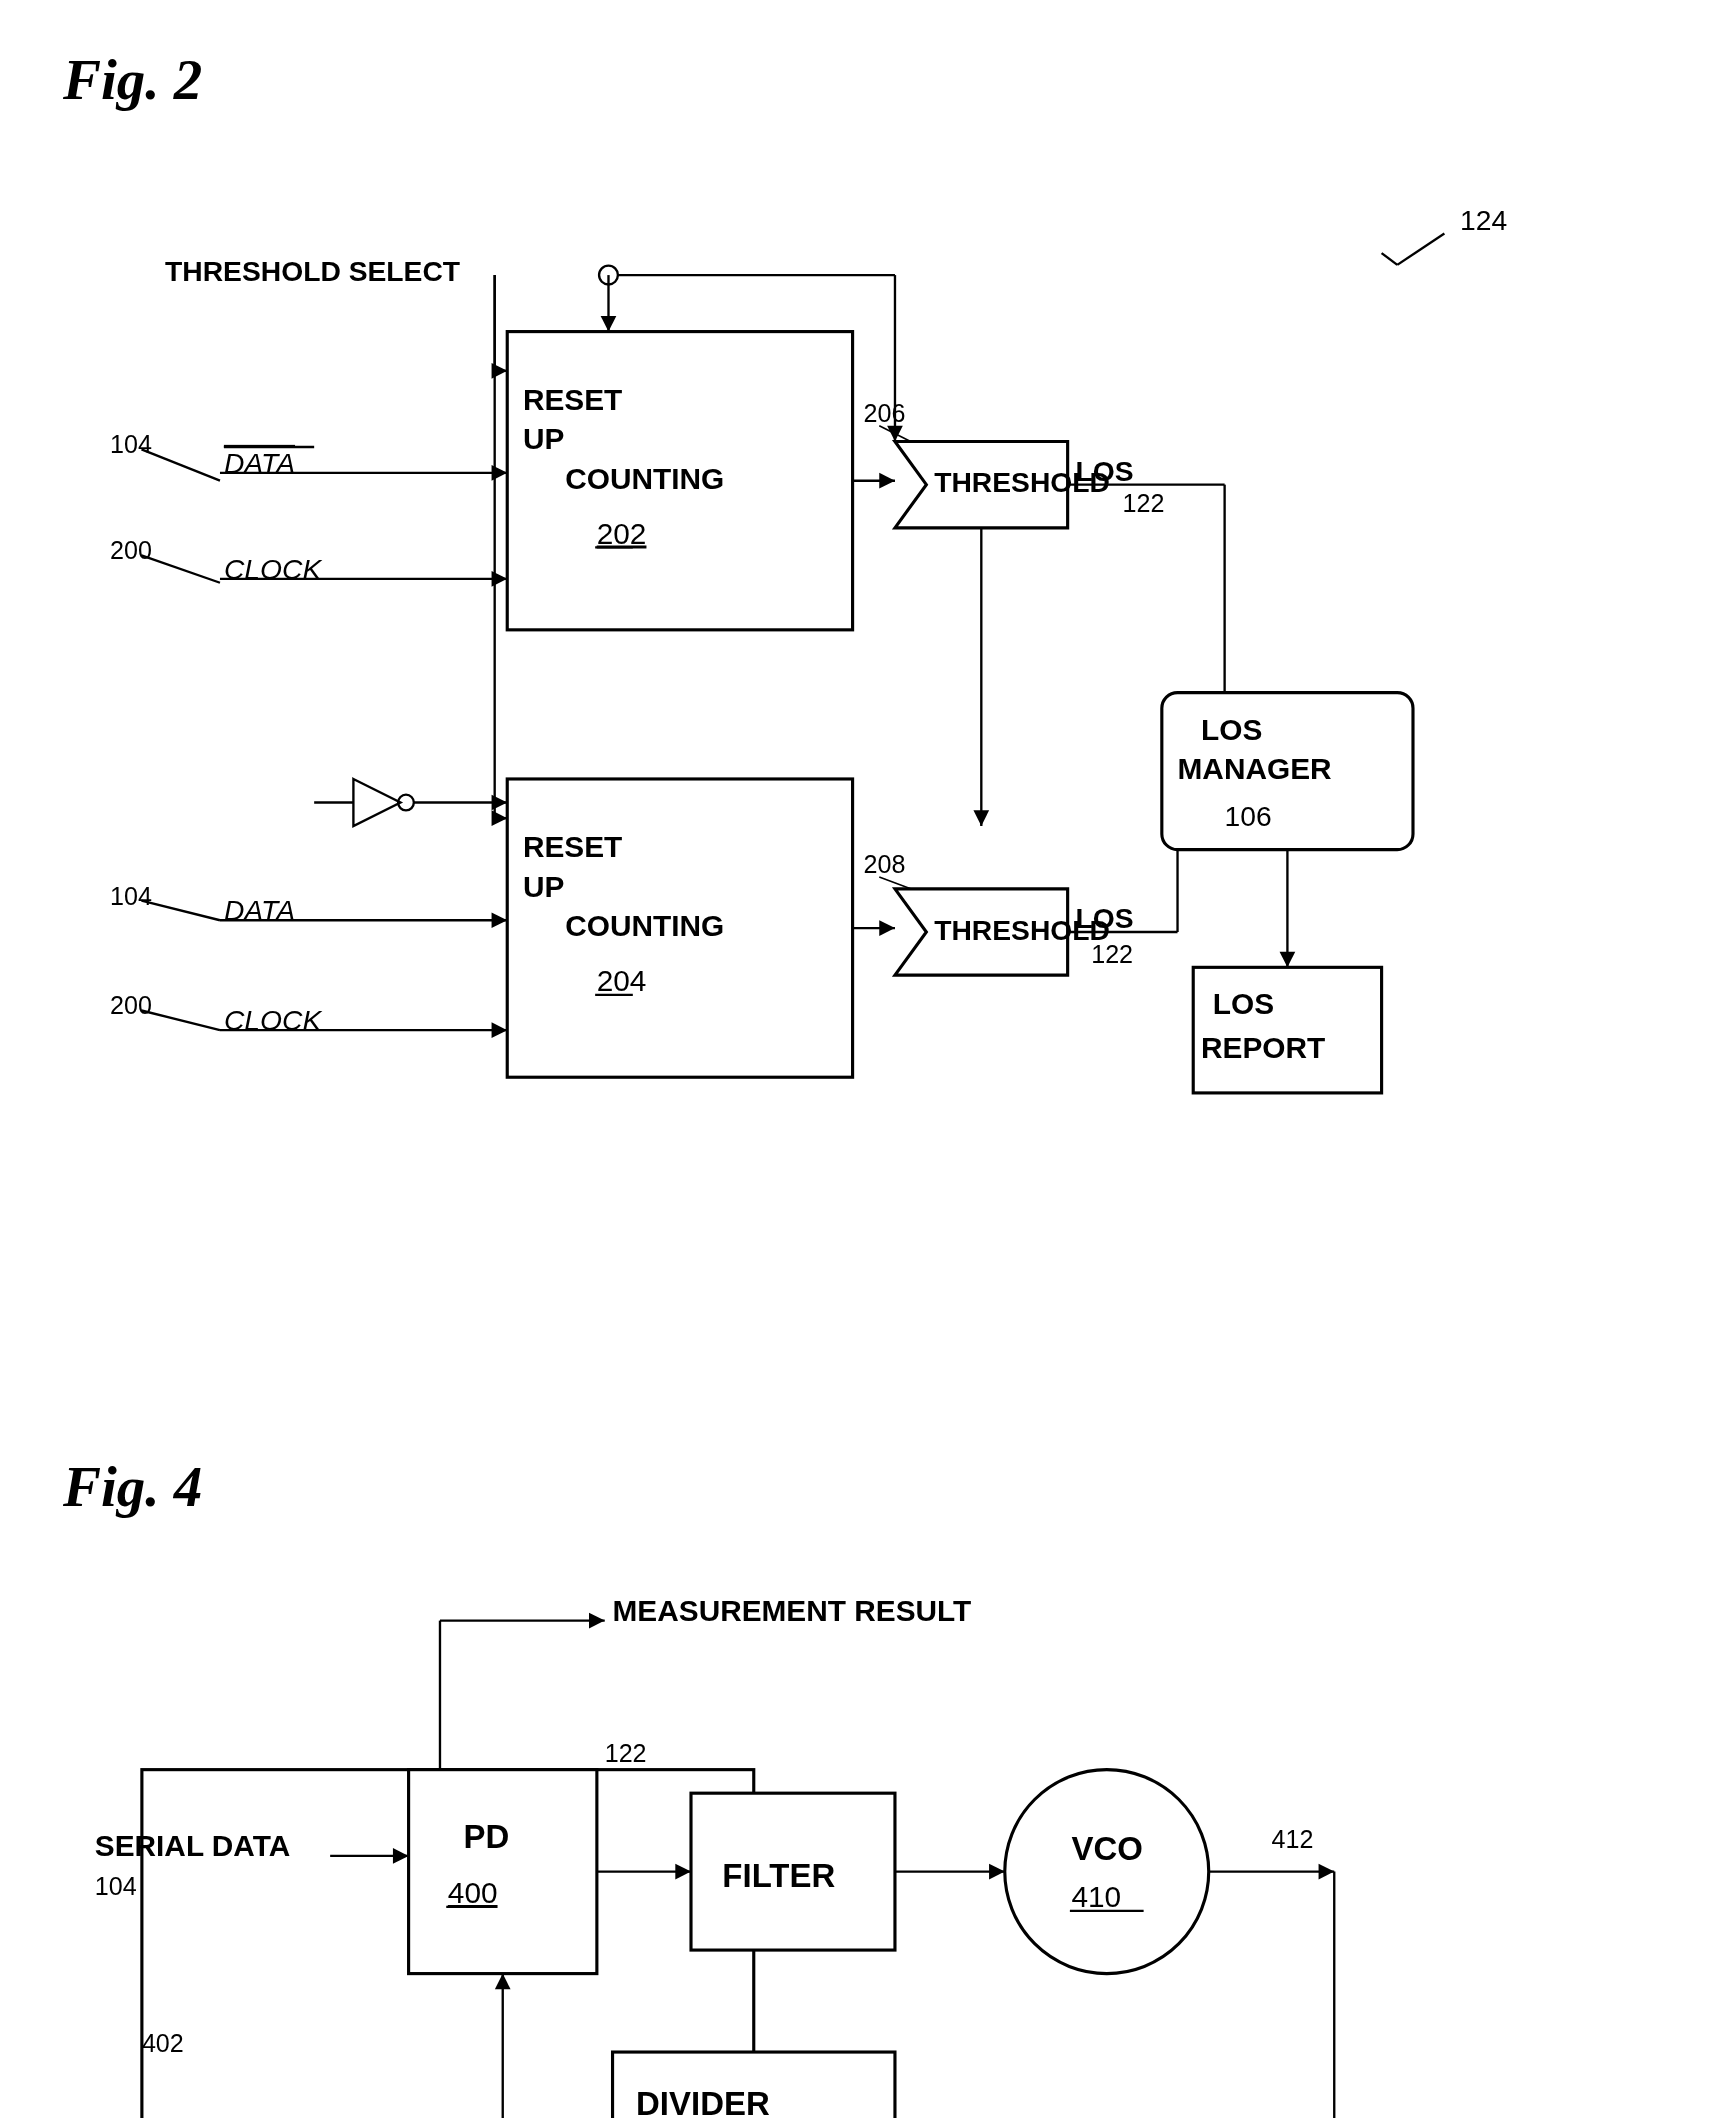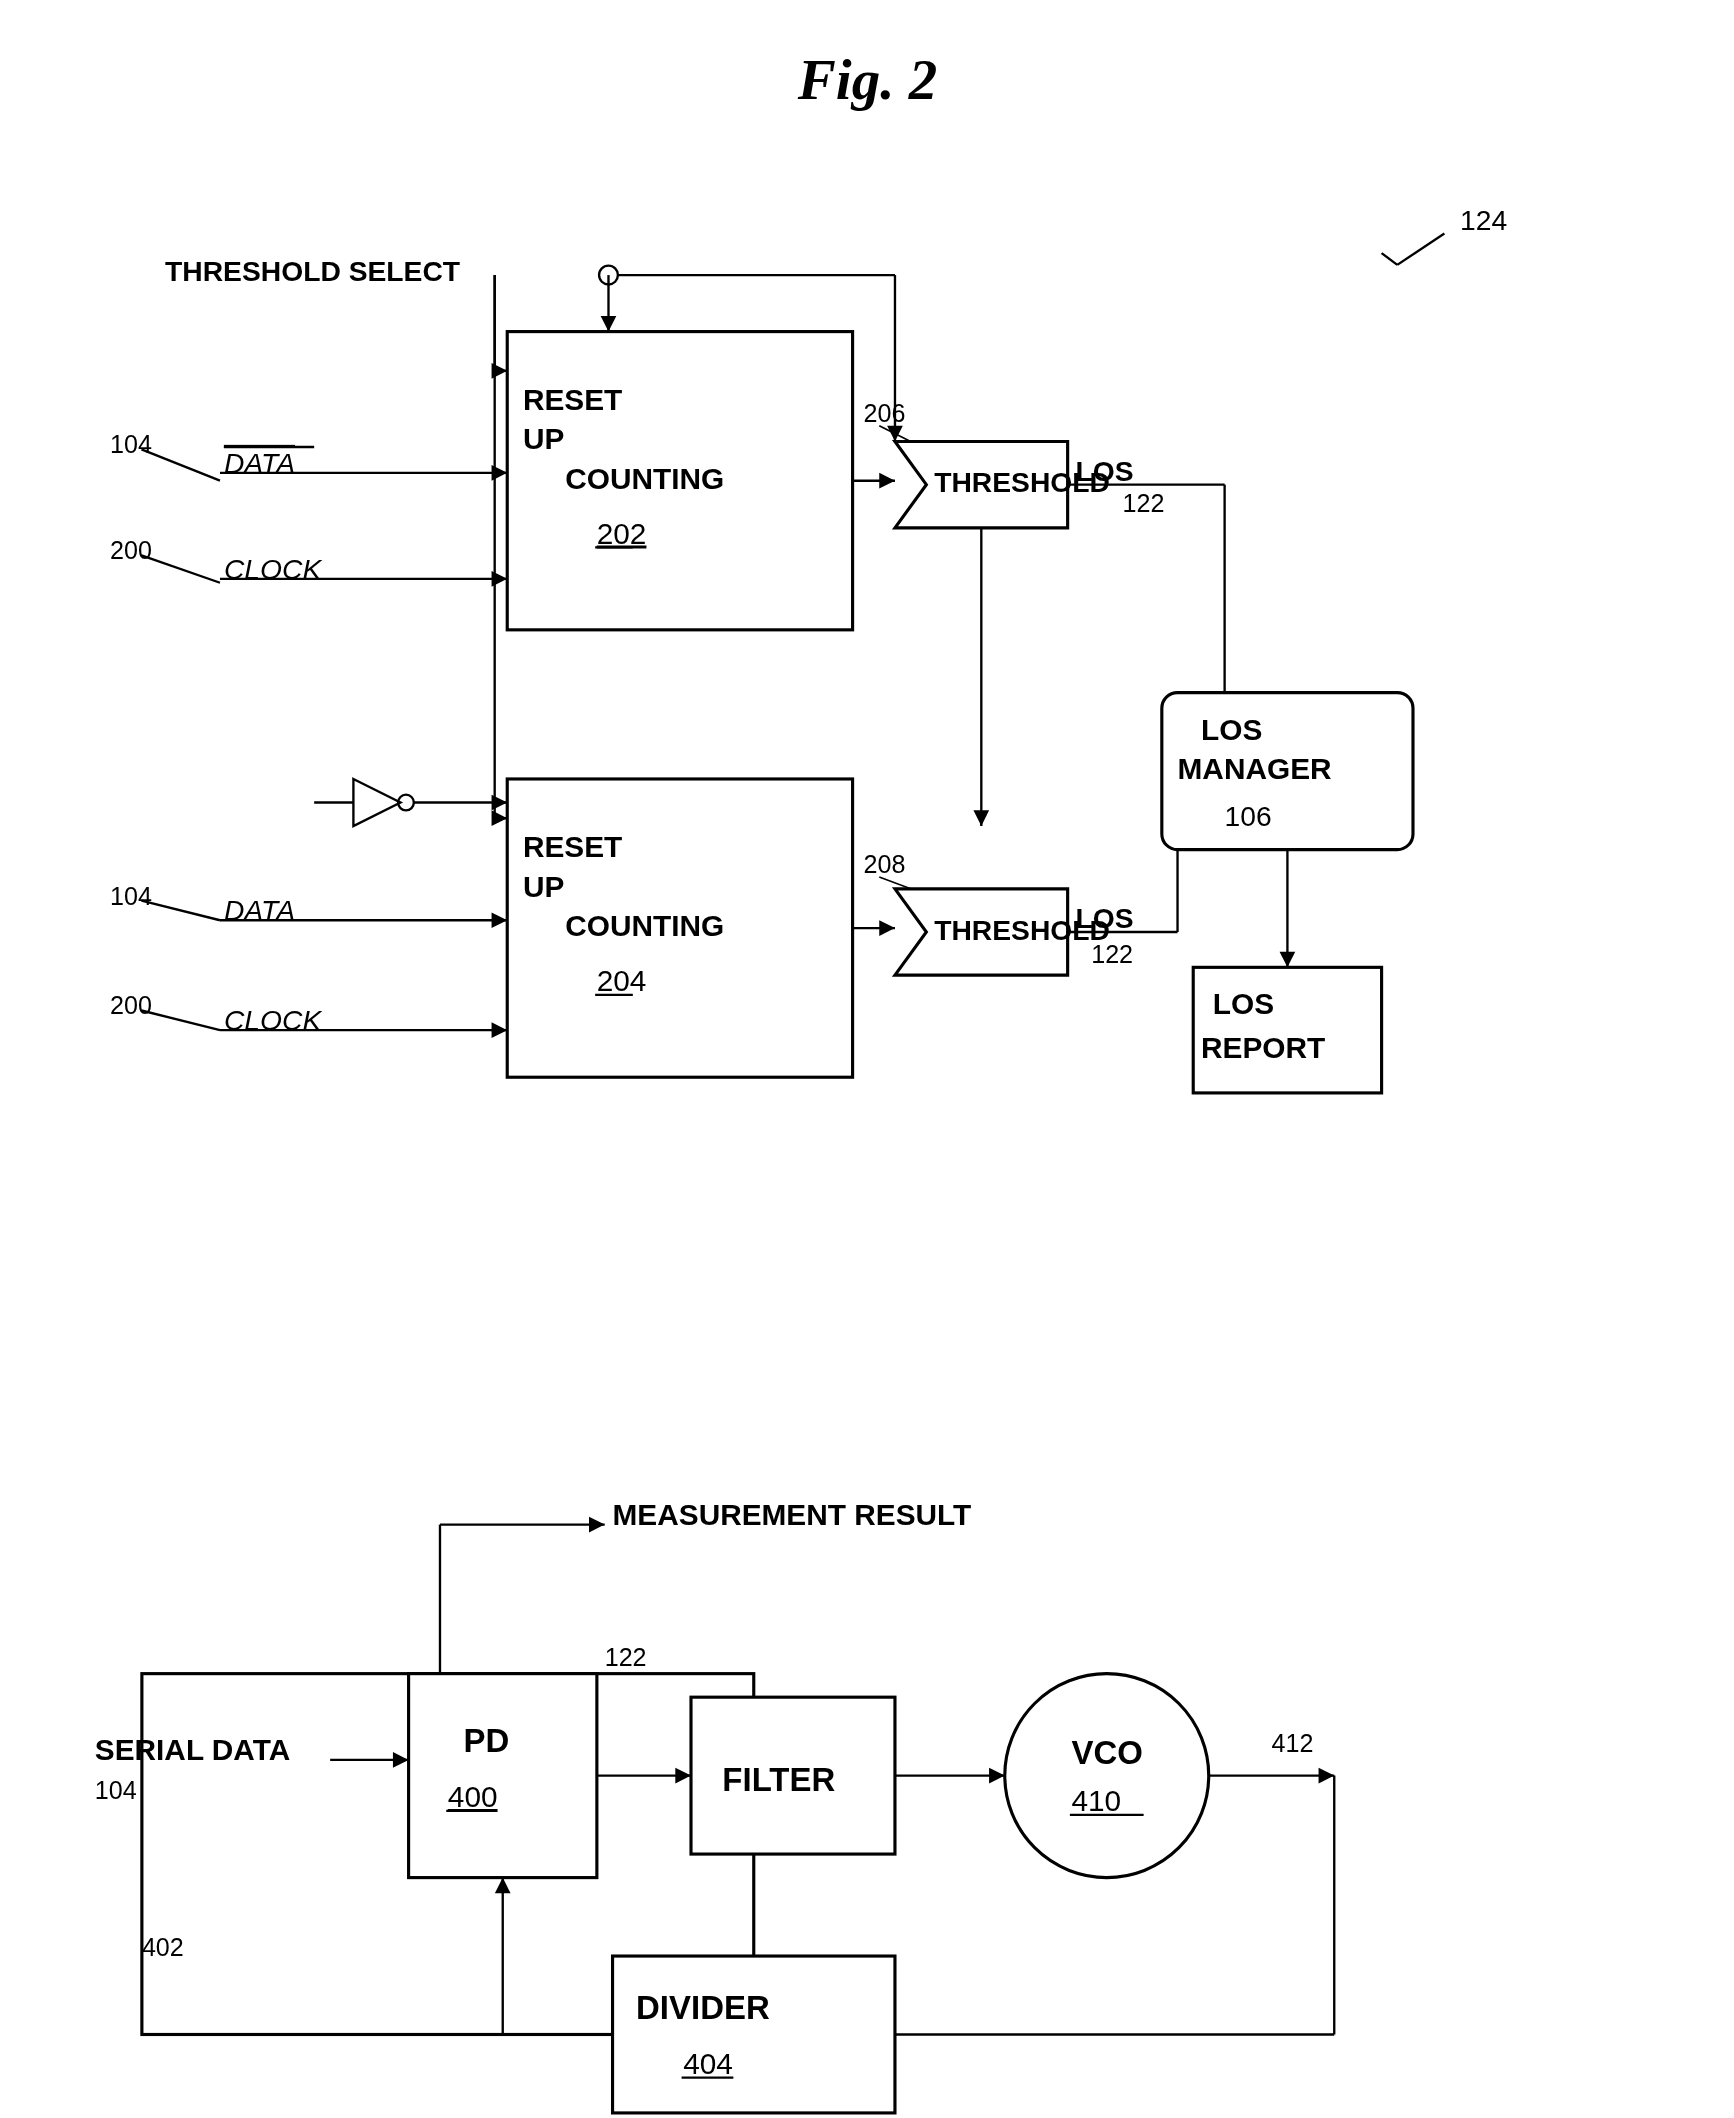--- a/index.html
+++ b/index.html
@@ -15,21 +15,20 @@
       min-height: 2119px;
       background: #fff;
       position: relative;
       padding: 47px 63px;
     }
 
     
     .figure-section {
       position: relative;
       margin-bottom: 94px;
-      text-align: center;
     }
 
     .fig-title {
       font-size: 57px;
       font-style: italic;
       font-weight: bold;
       margin-bottom: 31px;
     }
 
     
@@ -167,20 +166,21 @@
       <text x="1465" y="1110" font-family="Arial" font-size="38" font-weight="bold">LOS</text>
       <text x="1450" y="1165" font-family="Arial" font-size="38" font-weight="bold">REPORT</text>
 
       <line x1="695" y1="168" x2="695" y2="240" stroke="black" stroke-width="3"></line>
       <polygon points="695,240 685,220 705,220" fill="black"></polygon>
 
     </svg>
   </div>
 
   <div class="figure-section">
+    <div class="fig-title">Fig. 4</div>
 
     <svg class="diagram-svg" width="1609" height="706" viewBox="0 0 2050 900">
 
       <text x="700" y="90" font-family="Arial" font-size="38" font-weight="bold">MEASUREMENT RESULT</text>
 
       <line x1="480" y1="90" x2="690" y2="90" stroke="black" stroke-width="3"></line>
       <line x1="480" y1="90" x2="480" y2="280" stroke="black" stroke-width="3"></line>
       <polygon points="690,90 670,80 670,100" fill="black"></polygon>
 
       <text x="40" y="390" font-family="Arial" font-size="38" font-weight="bold">SERIAL DATA</text>

